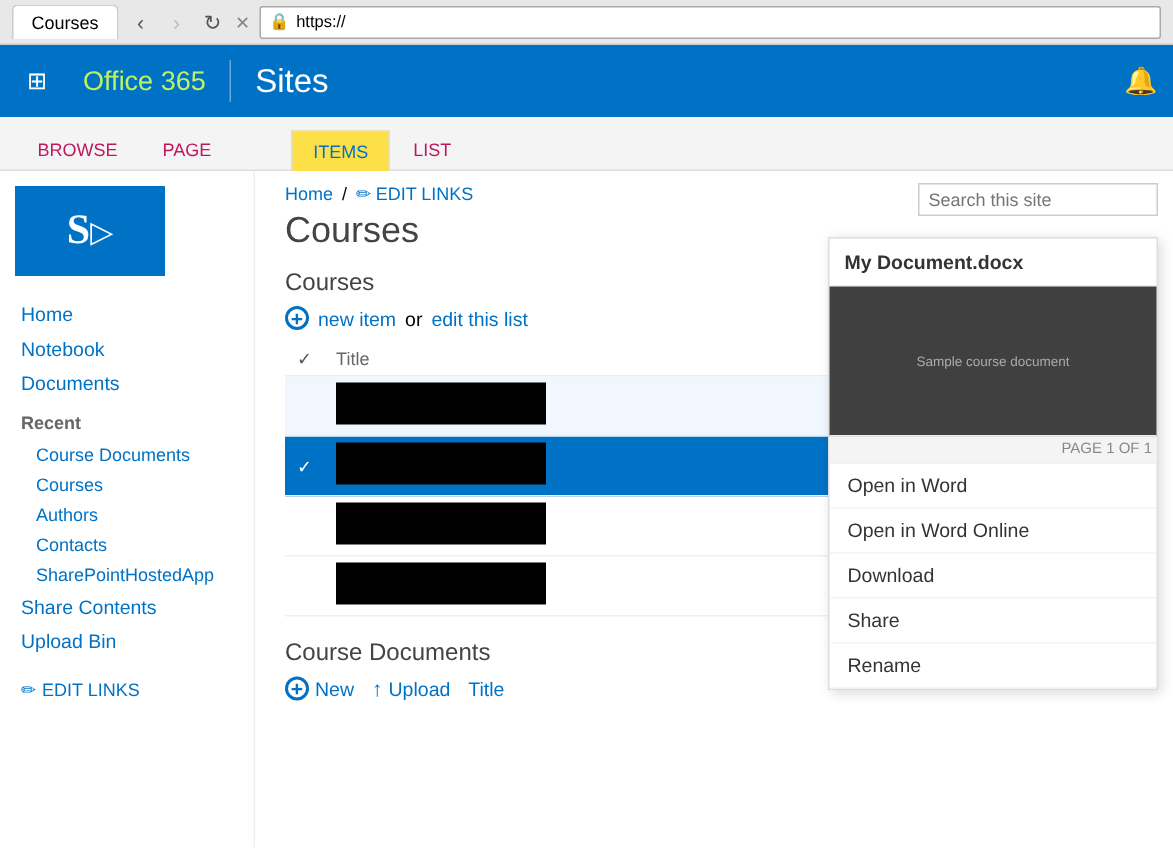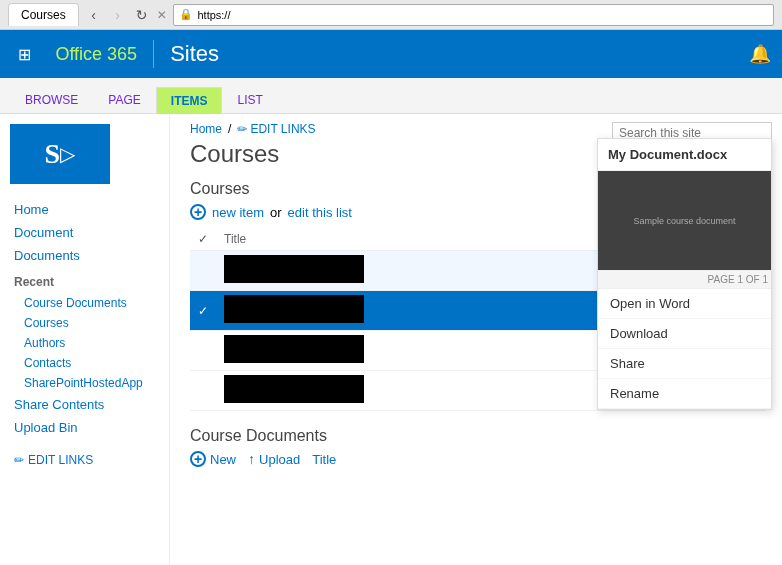--- a/index.html
+++ b/index.html
@@ -17,22 +17,22 @@
     
     .nav-bar { background: #0072c6; height: 48px; display: flex; align-items: center; padding: 0 10px; gap: 0; }
     .waffle-icon { color: #fff; font-size: 16px; cursor: pointer; padding: 8px; }
     .nav-title { color: #bef264; font-size: 18px; font-weight: 400; padding: 0 16px; }
     .nav-divider { width: 1px; height: 28px; background: rgba(255,255,255,0.4); }
     .nav-sites { color: #fff; font-size: 22px; padding: 0 16px; cursor: pointer; }
     .nav-bell { margin-left: auto; color: #fff; font-size: 18px; cursor: pointer; }
 
     
     .toolbar { background: #f4f4f4; border-bottom: 1px solid #ddd; height: 36px; display: flex; align-items: flex-end; padding: 0 10px; gap: 0; }
-    .toolbar-tab { padding: 6px 14px; font-size: 12px; cursor: pointer; color: #6d28d9; border: 1px solid transparent; border-bottom: none; }
-    .toolbar-tab.active { background: #bef264; border-color: #ddd; border-bottom-color: #fff; color: #0072c6; font-weight: 700; margin-bottom: -1px; }
+    .toolbar-tab { padding: 6px 14px; font-size: 12px; cursor: pointer; color: #be185d; border: 1px solid transparent; border-bottom: none; }
+    .toolbar-tab.active { background: #fde047; border-color: #ddd; border-bottom-color: #fff; color: #0072c6; font-weight: 400; margin-bottom: -1px; margin-left: 38px; }
 
     
     .main-layout { display: flex; height: calc(565px - 30px - 48px - 36px); }
 
     
     .sidebar { width: 170px; padding: 10px 0; background: #fff; border-right: 1px solid #eee; flex-shrink: 0; }
     .sidebar-logo { width: 100px; height: 60px; background: #0072c6; display: flex; align-items: center; justify-content: center; margin: 0 10px 14px 10px; }
     .sidebar-logo-s { color: #fff; font-size: 28px; font-weight: 700; font-family: Georgia, serif; }
     .sidebar-logo-arrow { color: #fff; font-size: 20px; }
     .sidebar-link { display: block; padding: 4px 14px; color: #0072c6; text-decoration: none; font-size: 13px; cursor: pointer; }
@@ -70,21 +70,21 @@
 
     
     .course-docs-section { margin-top: 16px; }
     .course-docs-title { font-size: 16px; color: #444; font-weight: 400; margin-bottom: 6px; }
     .docs-toolbar { display: flex; align-items: center; gap: 12px; font-size: 13px; }
     .docs-btn { display: flex; align-items: center; gap: 4px; color: #0072c6; cursor: pointer; }
     .docs-btn-icon { width: 16px; height: 16px; border: 2px solid #0072c6; border-radius: 50%; display: flex; align-items: center; justify-content: center; color: #0072c6; font-size: 14px; font-weight: 700; line-height: 1; }
     .upload-icon { font-size: 14px; color: #0072c6; }
 
     
-    .popup-panel { position: absolute; right: 10px; top: 24px; width: 175px; background: #fff; border: 1px solid #ddd; box-shadow: 2px 2px 8px rgba(0,0,0,0.15); z-index: 10; }
+    .popup-panel { position: absolute; right: 10px; top: 44px; width: 220px; background: #fff; border: 1px solid #ddd; box-shadow: 2px 2px 8px rgba(0,0,0,0.15); z-index: 10; }
     .popup-header { padding: 8px 10px; font-size: 13px; font-weight: 600; color: #333; border-bottom: 1px solid #eee; }
     .popup-preview { background: #404040; height: 100px; display: flex; align-items: center; justify-content: center; border-bottom: 1px solid #eee; overflow: hidden; }
     .popup-preview-text { font-size: 9px; color: #aaa; }
     .popup-page-label { font-size: 10px; color: #888; text-align: right; padding: 3px; border-bottom: 1px solid #eee; background: #f4f4f4; }
     .popup-menu-item { padding: 7px 12px; font-size: 13px; color: #333; cursor: pointer; border-bottom: 1px solid #f4f4f4; }
   </style>
 </head>
 <body>
 
 <div class="browser-bar">
@@ -115,21 +115,21 @@
 </div>
 
 <div class="main-layout">
 
   <div class="sidebar">
     <div class="sidebar-logo">
       <span class="sidebar-logo-s">S</span>
       <span class="sidebar-logo-arrow">▷</span>
     </div>
     <a class="sidebar-link">Home</a>
-    <a class="sidebar-link">Document</a>
+    <a class="sidebar-link">Notebook</a>
     <a class="sidebar-link">Documents</a>
     <div class="sidebar-section">Recent</div>
     <a class="sidebar-sublink">Course Documents</a>
     <a class="sidebar-sublink">Courses</a>
     <a class="sidebar-sublink">Authors</a>
     <a class="sidebar-sublink">Contacts</a>
     <a class="sidebar-sublink">SharePointHostedApp</a>
     <a class="sidebar-link">Share Contents</a>
     <a class="sidebar-link">Upload Bin</a>
     <div class="sidebar-edit-links">
@@ -230,18 +230,19 @@
       </div>
     </div>
 
     <div class="popup-panel">
       <div class="popup-header">My Document.docx</div>
       <div class="popup-preview">
         <span class="popup-preview-text">Sample course document</span>
       </div>
       <div class="popup-page-label">PAGE 1 OF 1</div>
       <div class="popup-menu-item">Open in Word</div>
+      <div class="popup-menu-item">Open in Word Online</div>
       <div class="popup-menu-item">Download</div>
       <div class="popup-menu-item">Share</div>
       <div class="popup-menu-item">Rename</div>
     </div>
   </div>
 </div>
 
 </body></html>

